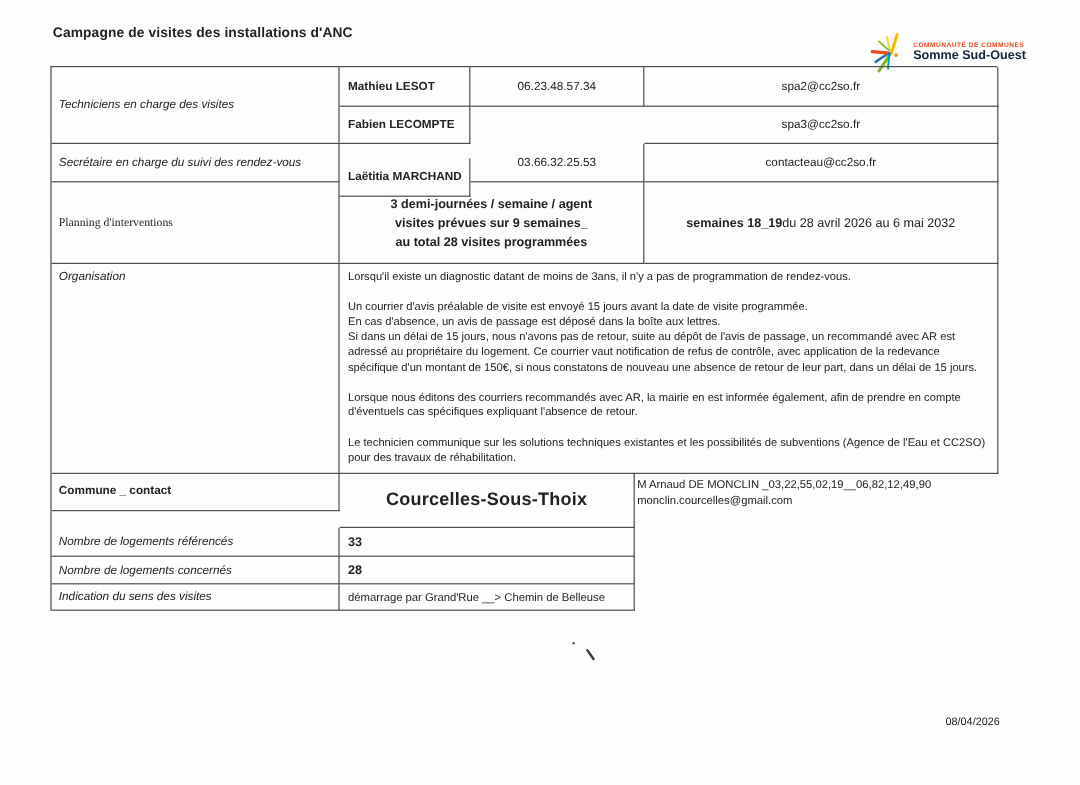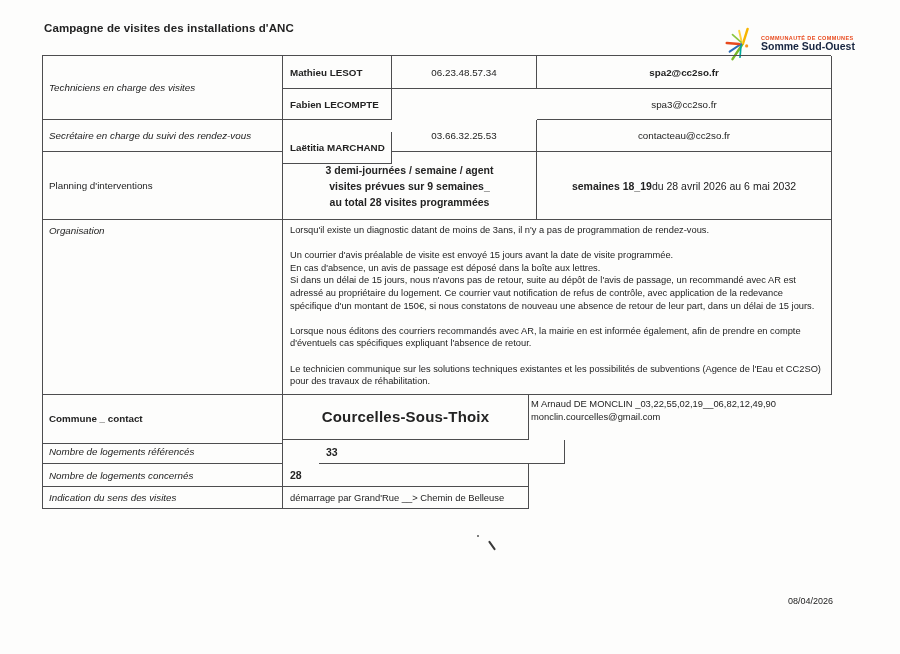--- a/index.html
+++ b/index.html
@@ -76,31 +76,31 @@
       <span class="logo-line2">Somme Sud-Ouest</span>
     </div>
   </div>
 
   <div class="tbl-main">
 
     <div class="cell name-cell" style="left:240px;top:0;width:109px;height:33px;">Mathieu LESOT</div>
 
     <div class="cell lab" style="left:0;top:0;width:240px;height:64px;">Techniciens en charge des visites</div>
     <div class="cell center-cell" style="left:349px;top:0;width:145px;height:33px;">06.23.48.57.34</div>
-    <div class="cell center-cell" style="left:494px;top:0;width:295px;height:33px;font-weight:bold;">spa2@cc2so.fr</div>
+    <div class="cell center-cell" style="left:494px;top:0;width:295px;height:33px;">spa2@cc2so.fr</div>
 
     <div class="cell name-cell" style="left:240px;top:33px;width:109px;height:31px;">Fabien LECOMPTE</div>
     <div class="cell center-cell" style="left:494px;top:33px;width:295px;height:31px;">spa3@cc2so.fr</div>
 
     <div class="cell lab" style="left:0;top:64px;width:240px;height:32px;">Secrétaire en charge du suivi des rendez-vous</div>
     <div class="cell name-cell" style="left:240px;top:76px;width:109px;height:32px;">Laëtitia MARCHAND</div>
     <div class="cell center-cell" style="left:349px;top:64px;width:145px;height:32px;">03.66.32.25.53</div>
     <div class="cell center-cell" style="left:494px;top:64px;width:295px;height:32px;">contacteau@cc2so.fr</div>
 
-    <div class="cell lab lab-plain" style="left:0;top:96px;width:240px;height:68px;">Planning d'interventions</div>
+    <div class="cell lab lab-plain" style="left:0;top:96px;width:240px;height:68px;font-family:Liberation Serif, serif;">Planning d'interventions</div>
     <div class="cell plan-mid" style="left:240px;top:96px;width:254px;height:68px;">
       <span>3 demi-journées / semaine / agent</span>
       <span>visites prévues sur 9 semaines_</span>
       <span>au total 28 visites programmées</span>
     </div>
     <div class="cell plan-right" style="left:494px;top:96px;width:295px;height:68px;">
       <span class="w">semaines 18_19</span>
       <span>du 28 avril 2026  au 6 mai 2032</span>
     </div>
 
@@ -110,25 +110,25 @@
       <div>Un courrier d'avis préalable de visite est envoyé 15 jours avant la date de visite programmée.</div>
       <div>En cas d'absence, un avis de passage est déposé dans la boîte aux lettres.</div>
       <div class="pgap">Si dans un délai de 15 jours, nous n'avons pas de retour, suite au dépôt de l'avis de passage, un recommandé avec AR est adressé au propriétaire du logement. Ce courrier vaut notification de refus de contrôle, avec application de la redevance spécifique d'un montant de 150€, si nous constatons de nouveau une absence de retour de leur part, dans un délai de 15 jours.</div>
       <div class="pgap">Lorsque nous éditons des courriers recommandés avec AR, la mairie en est informée également, afin de prendre en compte d'éventuels cas spécifiques expliquant l'absence de retour.</div>
       <div>Le technicien communique sur les solutions techniques existantes et les possibilités de subventions (Agence de l'Eau et CC2SO) pour des travaux de réhabilitation.</div>
     </div>
   </div>
 
   <div class="tbl-bottom">
 
-    <div class="cell lab lab-bold" style="left:0;top:0;width:240px;height:50px;">Commune _ contact</div>
+    <div class="cell lab lab-bold" style="left:0;top:0;width:240px;height:32px;">Commune _ contact</div>
     <div class="cell commune-name" style="left:240px;top:0;width:246px;height:46px;">Courcelles-Sous-Thoix</div>
 
     <div class="cell lab" style="left:0;top:46px;width:240px;height:24px;">Nombre de logements référencés</div>
-    <div class="cell val-cell" style="left:240px;top:46px;width:246px;height:24px;margin-left:36px;">33</div>
+    <div class="cell val-cell" style="left:240px;top:46px;width:246px;height:24px;">33</div>
 
     <div class="cell lab" style="left:0;top:70px;width:240px;height:23px;">Nombre de logements concernés</div>
     <div class="cell val-cell" style="left:240px;top:70px;width:246px;height:23px;">28</div>
 
     <div class="cell lab" style="left:0;top:93px;width:240px;height:22px;">Indication du sens des visites</div>
     <div class="cell val-cell plainval" style="left:240px;top:93px;width:246px;height:22px;">démarrage par Grand'Rue __&gt; Chemin de Belleuse</div>
   </div>
 
   <div class="contact-block">
     <div>M Arnaud DE MONCLIN _03,22,55,02,19__06,82,12,49,90</div>

